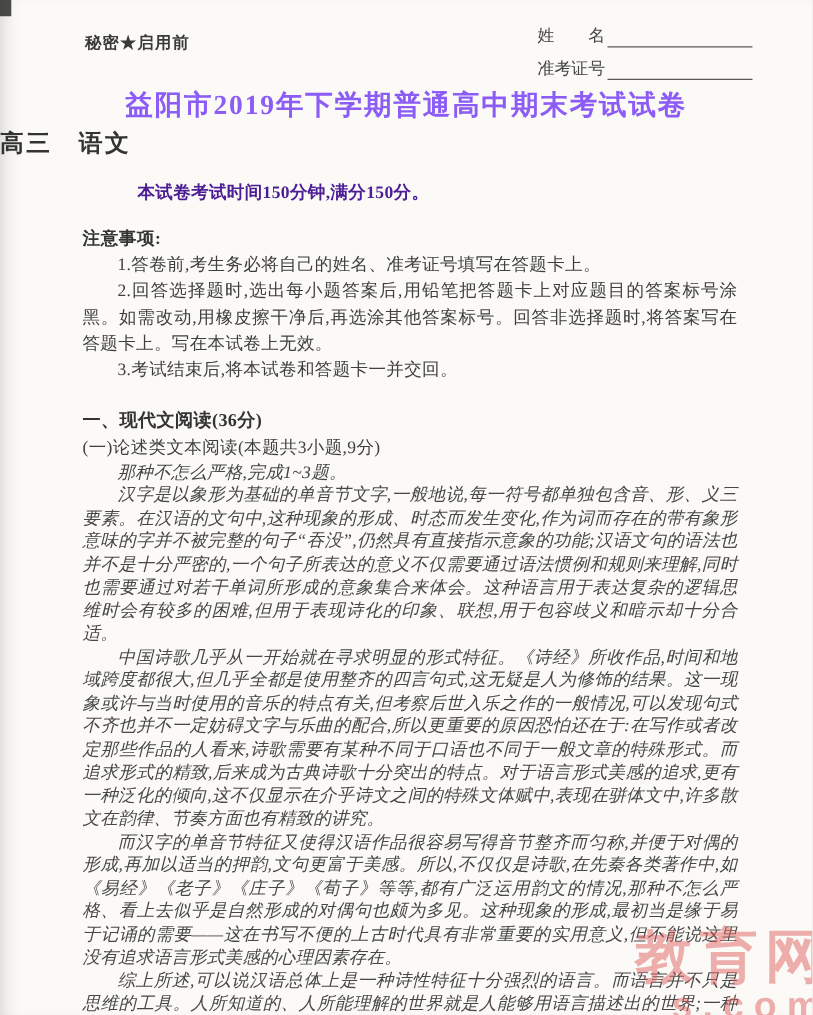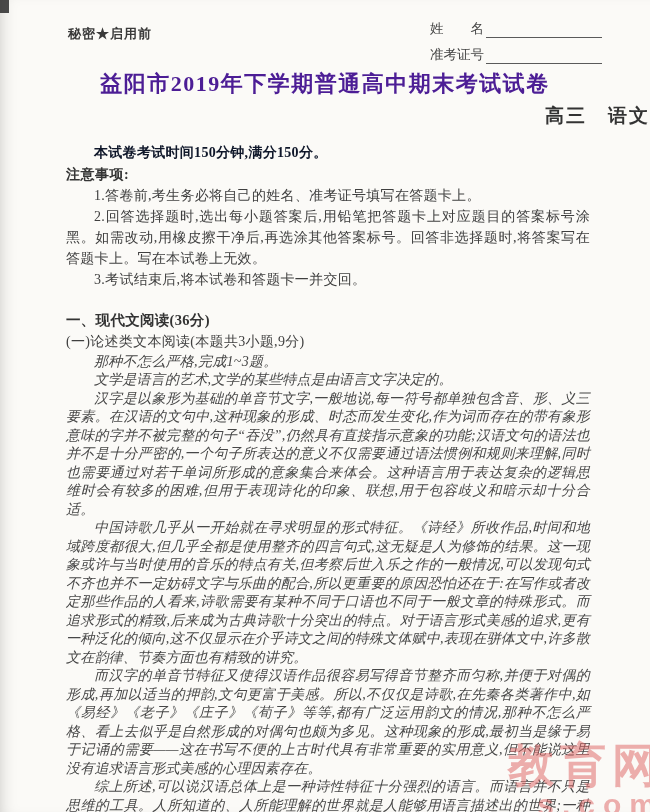--- a/index.html
+++ b/index.html
@@ -23,33 +23,32 @@
   }
   .fillins{
     position:absolute;right:48px;top:20px;width:172px;
     font-size:13.5px;color:#444;
   }
   .fill-row{display:flex;align-items:flex-end;margin-bottom:8px;}
   .fill-row .lbl{white-space:pre;flex:0 0 auto;}
   .fill-row .blank{flex:1 1 auto;border-bottom:1px solid #5a5a5a;height:15px;margin-left:2px;}
   h1.title{
     margin:70px 0 0;text-align:center;
-    font-size:22px;line-height:28px;font-weight:bold;color:#4c1d95;
+    font-size:22px;line-height:28px;font-weight:bold;color:#8b5cf6;
     letter-spacing:1.5px;
   }
   h2.subtitle{
-    margin:6px 0 0;text-align:right;
+    margin:6px 0 0;text-align:left;
     font-size:19px;line-height:24px;font-weight:bold;color:#333;
     letter-spacing:2px;
-    padding-left:26px;
   }
   .content{margin:14px 60px 0 66px;}
   .exam-info{
-    margin:0;text-indent:2em;
-    font-size:14px;line-height:21px;font-weight:bold;color:#0f172a;
+    margin:16px;text-indent:2em;
+    font-size:14px;line-height:21px;font-weight:bold;color:#4c1d95;
     letter-spacing:.3px;
   }
   .notes-head{
     margin:1px 0 0;font-size:14px;line-height:21px;
     font-weight:bold;color:#353535;letter-spacing:.5px;
   }
   .note{
     margin:0;text-indent:2em;text-align:justify;
     font-size:14px;line-height:21px;letter-spacing:.3px;color:#3f3f3f;
   }
@@ -108,21 +107,20 @@
 
     <p class="notes-head">注意事项:</p>
     <p class="note">1.答卷前,考生务必将自己的姓名、准考证号填写在答题卡上。</p>
     <p class="note">2.回答选择题时,选出每小题答案后,用铅笔把答题卡上对应题目的答案标号涂黑。如需改动,用橡皮擦干净后,再选涂其他答案标号。回答非选择题时,将答案写在答题卡上。写在本试卷上无效。</p>
     <p class="note">3.考试结束后,将本试卷和答题卡一并交回。</p>
 
     <p class="sec-head">一、现代文阅读(36分)</p>
     <p class="part-head">(一)论述类文本阅读(本题共3小题,9分)</p>
     <p class="prompt">那种不怎么严格,完成1~3题。</p>
 
-    <p class="para">文学是语言的艺术,文学的某些特点是由语言文字决定的。</p>
     <p class="para">汉字是以象形为基础的单音节文字,一般地说,每一符号都单独包含音、形、义三要素。在汉语的文句中,这种现象的形成、时态而发生变化,作为词而存在的带有象形意味的字并不被完整的句子“吞没”,仍然具有直接指示意象的功能;汉语文句的语法也并不是十分严密的,一个句子所表达的意义不仅需要通过语法惯例和规则来理解,同时也需要通过对若干单词所形成的意象集合来体会。这种语言用于表达复杂的逻辑思维时会有较多的困难,但用于表现诗化的印象、联想,用于包容歧义和暗示却十分合适。</p>
     <p class="para">中国诗歌几乎从一开始就在寻求明显的形式特征。《诗经》所收作品,时间和地域跨度都很大,但几乎全都是使用整齐的四言句式,这无疑是人为修饰的结果。这一现象或许与当时使用的音乐的特点有关,但考察后世入乐之作的一般情况,可以发现句式不齐也并不一定妨碍文字与乐曲的配合,所以更重要的原因恐怕还在于:在写作或者改定那些作品的人看来,诗歌需要有某种不同于口语也不同于一般文章的特殊形式。而追求形式的精致,后来成为古典诗歌十分突出的特点。对于语言形式美感的追求,更有一种泛化的倾向,这不仅显示在介乎诗文之间的特殊文体赋中,表现在骈体文中,许多散文在韵律、节奏方面也有精致的讲究。</p>
     <p class="para">而汉字的单音节特征又使得汉语作品很容易写得音节整齐而匀称,并便于对偶的形成,再加以适当的押韵,文句更富于美感。所以,不仅仅是诗歌,在先秦各类著作中,如《易经》《老子》《庄子》《荀子》等等,都有广泛运用韵文的情况,那种不怎么严格、看上去似乎是自然形成的对偶句也颇为多见。这种现象的形成,最初当是缘于易于记诵的需要——这在书写不便的上古时代具有非常重要的实用意义,但不能说这里没有追求语言形式美感的心理因素存在。</p>
     <p class="para">综上所述,可以说汉语总体上是一种诗性特征十分强烈的语言。而语言并不只是思维的工具。人所知道的、人所能理解的世界就是人能够用语言描述出的世界;一种语言的特点直接显示了使用这种语言的人们的思维与心理结构。所以,尽管中国文化很早就脱离了神话的笼罩,但汉语的上述特点却证明,在日常的生活里,人们仍然保留着很多偏向于诗性的思维习惯。具象性的感受、暗示的诱导、活跃而无定则的联想等等精神现象,对人们理解世界与人生的活动一直起着相当大的作用;而文学尤其是诗歌在中</p>
   </div>
 
   <div class="watermark">
     <span class="wm-line1">教育网</span>
     <span class="wm-line2">s.com</span>
   </div>

